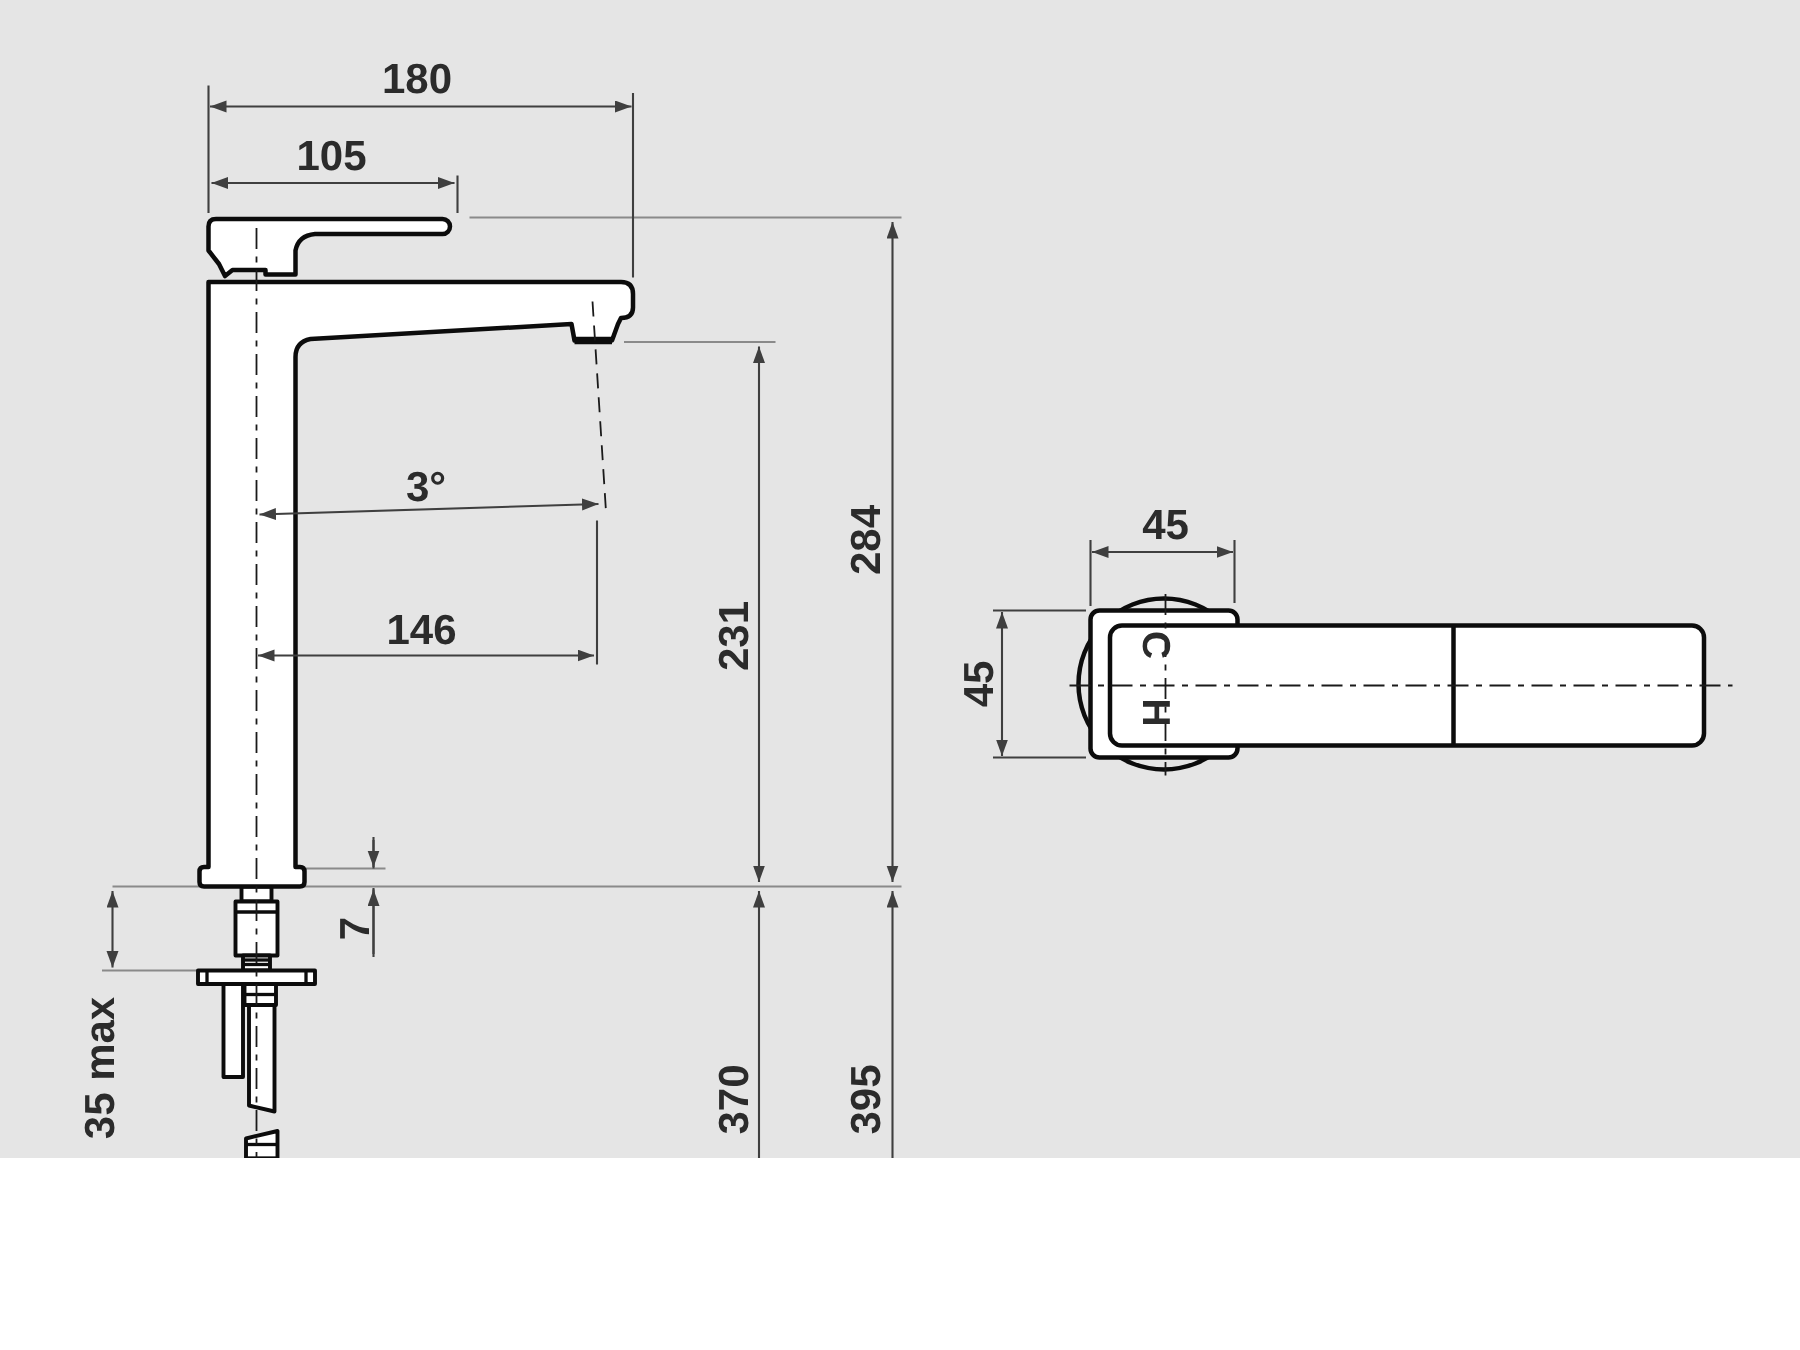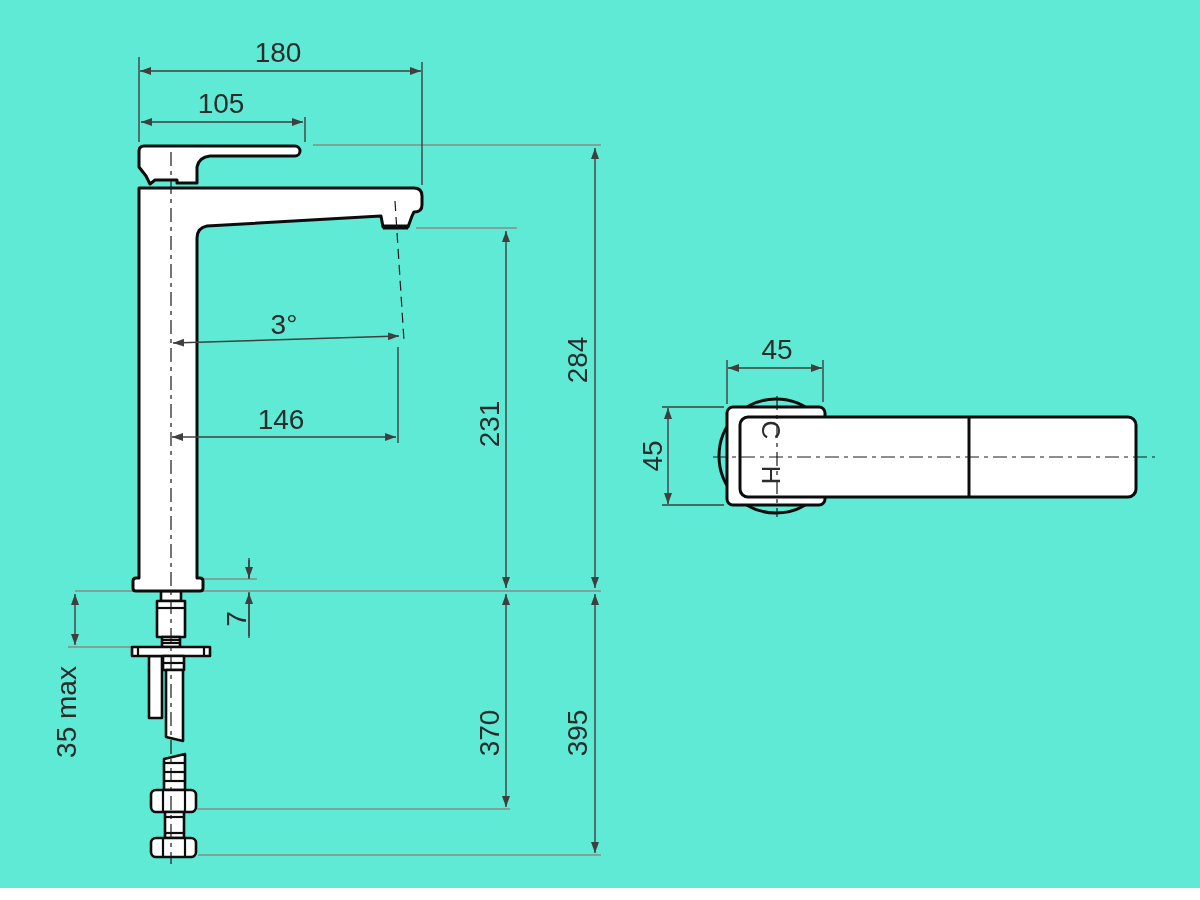--- a/index.html
+++ b/index.html
@@ -1,17 +1,17 @@
 <!DOCTYPE html>
 <html><head>
 <meta charset="utf-8">
 <style>
   html,body{margin:0;padding:0;background:#fff;}
-  #stage{position:relative;width:1200px;height:888px;background:#5eead4;overflow:hidden;
-         font-family:"Liberation Sans", sans-serif;}
+  #stage{position:relative;width:1200px;height:772px;background:#e5e5e5;overflow:hidden;
+         font-family:"Liberation Sans", sans-serif;font-weight:bold;}
   svg{position:absolute;left:0;top:0;}
   text{font-family:"Liberation Sans", sans-serif;fill:#2b2b2b;}
   .dimtxt{font-size:28px;}
   .lettertxt{font-size:26px;}
   .outline{fill:#ffffff;stroke:#0c0c0c;stroke-width:3;stroke-linejoin:round;}
   .part{fill:#ffffff;stroke:#0c0c0c;stroke-width:2.6;stroke-linejoin:round;}
   .partline{fill:none;stroke:#0c0c0c;stroke-width:2.2;}
   .thick{stroke:#0c0c0c;stroke-width:5;}
   .dim{stroke:#3f3f3f;stroke-width:1.4;fill:none;}
   .ext{stroke:#8a8a8a;stroke-width:1.3;fill:none;}

